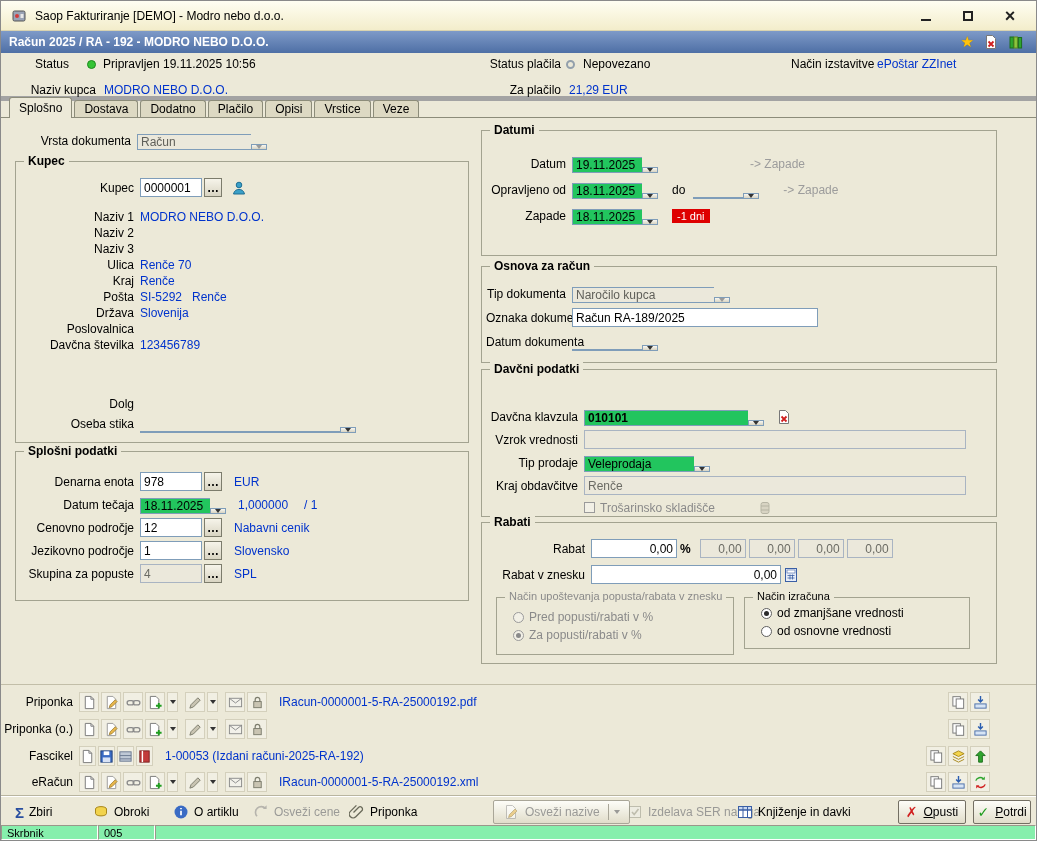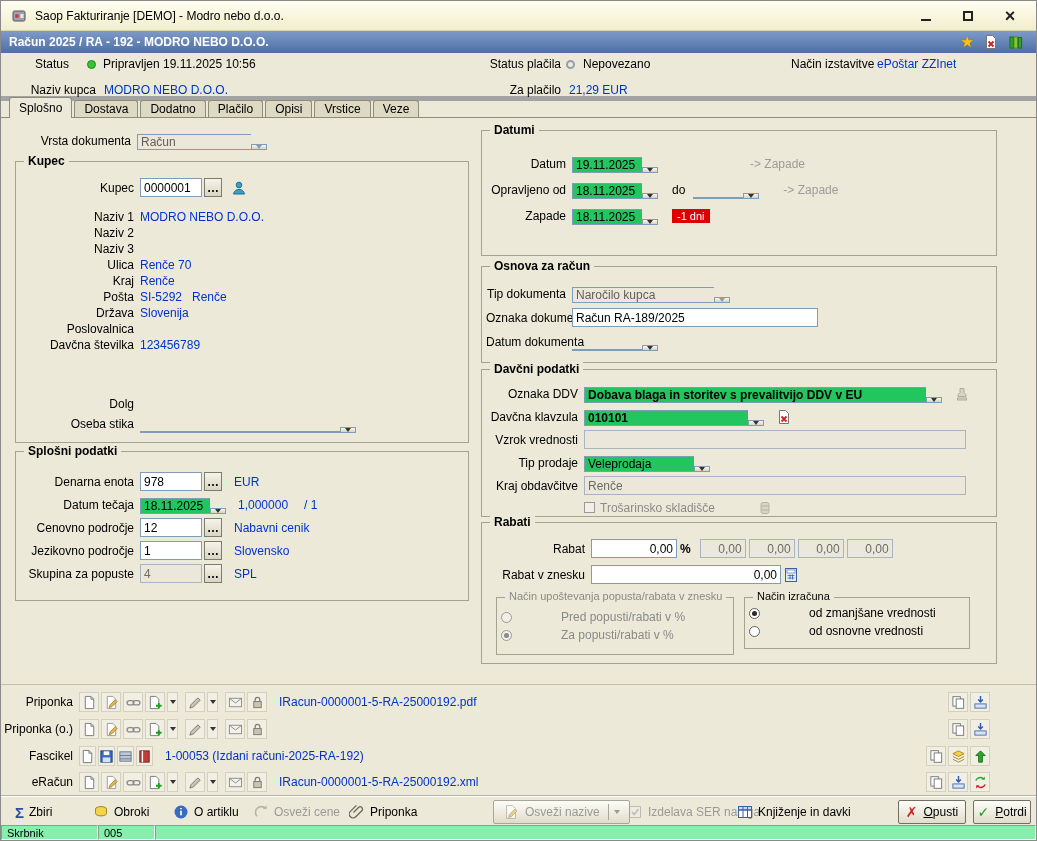--- a/index.html
+++ b/index.html
@@ -65,21 +65,21 @@
   .combo.dis .cbtn::after { border-top-color:#9a9a9a; }
   .combo.bold .cval { font-weight:bold; }
   .browse { width:18px; height:19px; margin-left:2px; border:1px solid #7c7c6c; background:linear-gradient(#F6F4EA,#D9D5C3); display:inline-flex; align-items:center; justify-content:center; font-weight:bold; line-height:10px; flex:none; }
   .badge { background:#DE0000; color:#fff; font-size:11px; padding:1px 5px; margin-left:14px; }
   .hint { color:#9c9c9c; }
   .radio { width:11px; height:11px; border-radius:50%; border:1px solid #5f5f5f; background:#fff; display:inline-block; position:relative; margin-right:5px; flex:none; }
   .radio.on::after { content:''; position:absolute; left:2px; top:2px; right:2px; bottom:2px; background:#2b2b2b; border-radius:50%; }
   .radio.rdis { border-color:#9a9a9a; background:#F2F0E6; }
   .radio.rdis.on::after { background:#8a8a8a; }
   .checkbox { width:11px; height:11px; border:1px solid #9a9a9a; background:#F2F0E6; display:inline-block; margin-right:5px; flex:none; }
-  .radrow { position:absolute; left:4px; display:flex; align-items:center; height:16px;gap:44px; }
+  .radrow { position:absolute; left:16px; display:flex; align-items:center; height:16px; }
   .pct { font-weight:bold; margin-left:3px; }
 
   
   .attachments { position:absolute; left:0; right:0; top:683px; height:112px; border-top:1px solid #C2BEA8; }
   .att-row { position:absolute; left:0; right:0; height:22px; display:flex; align-items:center; }
   .att-label { width:78px; text-align:right; padding-right:6px; flex:none; }
   .ibtn { width:20px; height:20px; border:1px solid #D4D0BC; background:#F1EFE3; display:inline-flex; align-items:center; justify-content:center; margin-right:2px; flex:none; }
   .ibtn.slim { width:17px; }
   .ddm { width:11px; height:20px; border:1px solid #D4D0BC; background:#F1EFE3; display:inline-flex; align-items:center; justify-content:center; margin-right:2px; flex:none; }
   .gapsep { width:5px; flex:none; }
@@ -455,30 +455,20 @@
         <span class="lbl">Datum dokumenta</span>
         <span class="combo" style="width:86px">
             <span class="cval"></span>
             <span class="cbtn"></span>
           </span>
       </div>
     </div>
 
     <div class="group g-davcni" style="left:480px;top:251px;width:516px;height:148px">
       <span class="gtitle">Davčni podatki</span>
-      <div class="arow" style="top:14px">
-        <span class="lbl">Oznaka DDV</span>
-        <span class="combo bold" style="width:358px">
-            <span class="cval">Dobava blaga in storitev s prevalitvijo DDV v EU</span>
-            <span class="cbtn"></span>
-          </span>
-        <svg class="icn16 dim" style="margin-left:12px">
-            <use href="#i-stamp"></use>
-          </svg>
-      </div>
       <div class="arow" style="top:37px">
         <span class="lbl">Davčna klavzula</span>
         <span class="combo bold" style="width:180px">
             <span class="cval">010101</span>
             <span class="cbtn"></span>
           </span>
         <svg class="icn16" style="margin-left:12px">
             <use href="#i-docx"></use>
           </svg>
       </div>

